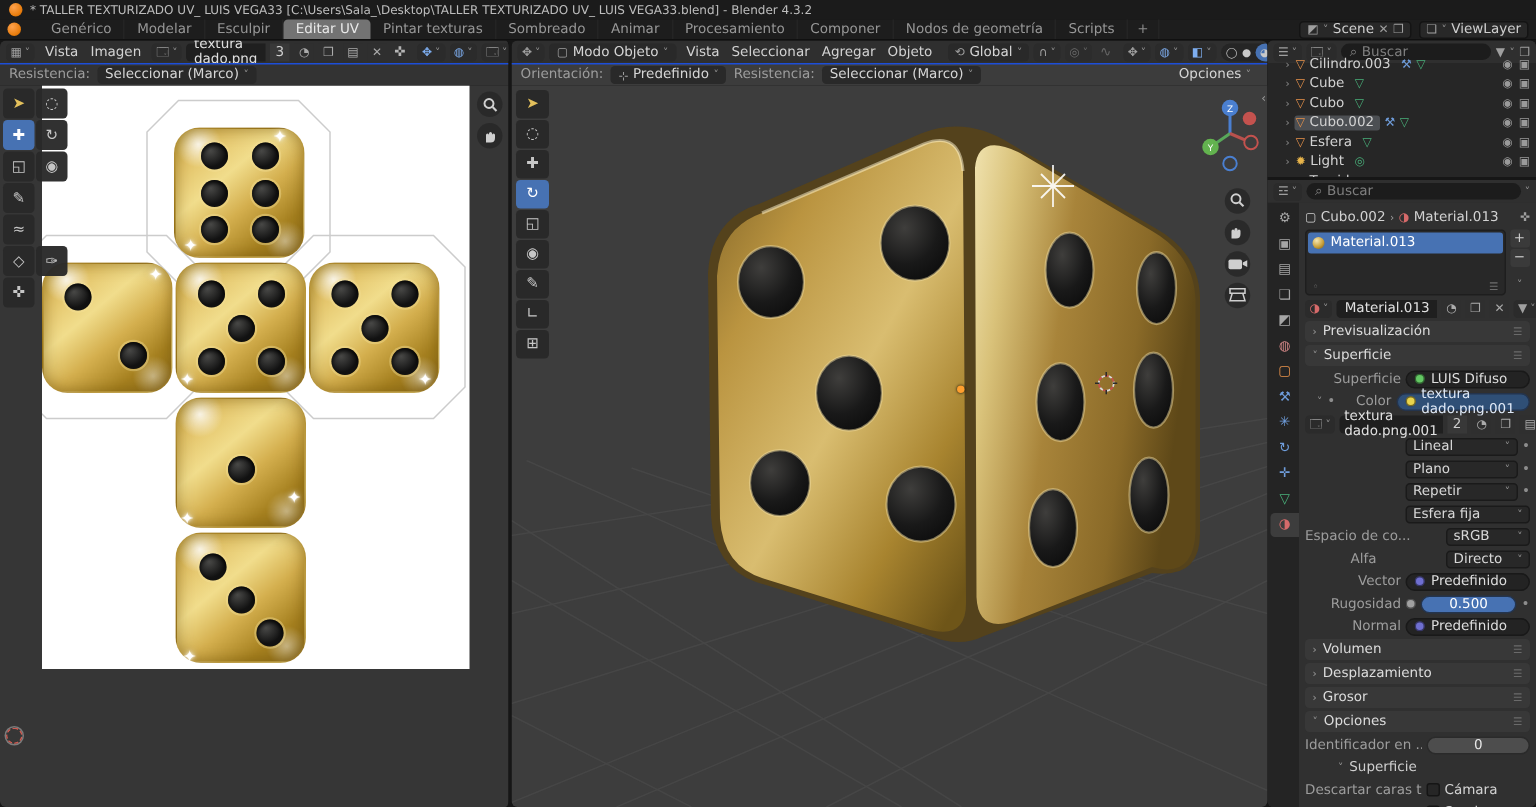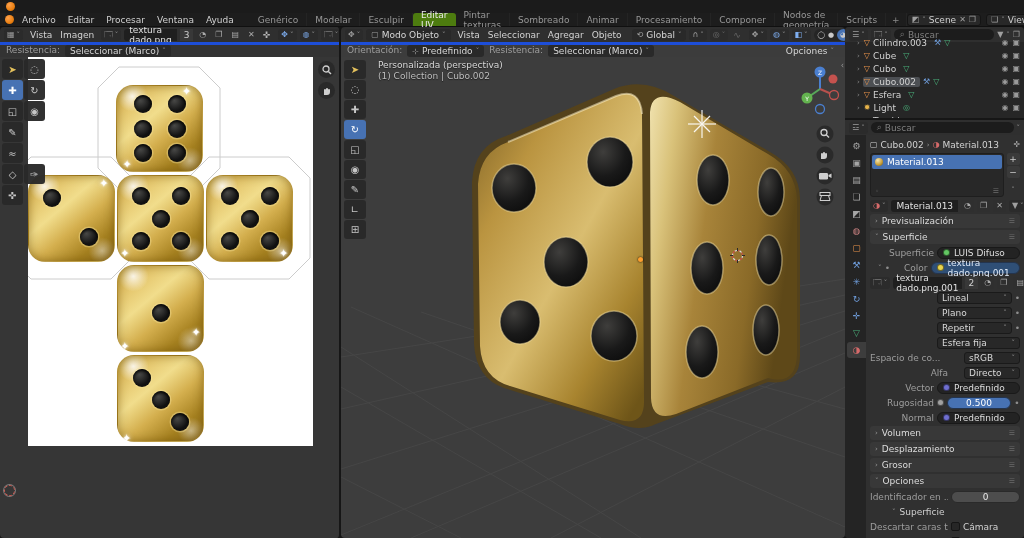--- a/index.html
+++ b/index.html
@@ -8,31 +8,31 @@
 
   
   .titlebar{height:13px;background:#1b1b1b;display:flex;align-items:center;gap:5px;padding:0 6px;font-size:8px;color:#bdbdbd}
   .blender-logo{width:9px;height:9px;border-radius:50%;background:radial-gradient(circle at 35% 32%,#ffa24d,#e87d0d 65%,#b35600);flex:none}
 
   
   .topbar{height:14px;background:#1d1d1d;display:flex;align-items:center;padding:0 5px;border-bottom:1px solid #101010}
   .menu-item{padding:0 6px;color:#d0d0d0;cursor:default}
   .ws-tabs{display:flex;margin-left:10px;height:100%;align-items:stretch}
   .ws-tab{padding:1px 8px;color:#979797;display:flex;align-items:center;border-right:1px solid #242424}
-  .ws-tab.active{background:#4d7c0f;color:#e9e9e9;border-radius:3px 3px 0 0;border-right:none}
+  .ws-tab.active{background:#737373;color:#e9e9e9;border-radius:3px 3px 0 0;border-right:none}
   .ws-tab.add{color:#8b8b8b;padding:0 6px}
   .topbar-right{margin-left:auto;display:flex;gap:5px;align-items:center}
   .sel-widget{display:flex;align-items:center;gap:3px;background:#282828;border:1px solid #141414;border-radius:3px;height:12px;padding:0 4px;color:#cfcfcf}
   .mini-ic{font-size:8px;color:#9f9f9f}
   .chev{font-size:7px;color:#9a9a9a}
 
   
   .main{position:absolute;top:27px;left:0;right:0;bottom:0;display:flex;background:#161616}
   .editor-hdr{height:15px;background:#2f2f2f;display:flex;align-items:center;gap:3px;padding:0 4px;flex:none}
-  .toolrow{height:15px;display:flex;align-items:flex-start;gap:5px;padding:0 6px;flex:none;border-top:3px solid #1d4ed8}
+  .toolrow{height:15px;display:flex;align-items:center;gap:5px;padding:0 6px;flex:none;border-top:1px solid #1d4ed8}
   .hdr-menu{padding:0 4px;color:#d2d2d2}
   .dd{display:flex;align-items:center;gap:3px;background:#292929;border-radius:3px;height:12px;padding:0 5px;color:#d6d6d6;white-space:nowrap}
   .chip{display:flex;align-items:center;gap:2px;background:#2b2b2b;border-radius:3px;height:12px;padding:0 3px}
   .chip.blue .mini-ic{color:#7eaef0}
   .flat-ic{padding:0 2px;color:#b5b5b5}
   .label-dim{color:#9d9d9d}
   .darkfield{display:flex;align-items:center;background:#1f1f1f;border-radius:3px 0 0 3px;height:12px;padding:2px 5px;color:#e0e0e0}
   .badge{background:#383838;height:12px;display:flex;align-items:center;padding:0 4px;color:#cfcfcf}
   .sq-btn{background:#2f2f2f;height:12px;display:flex;align-items:center;padding:0 3px;color:#ababab;font-size:8px}
 
@@ -118,31 +118,25 @@
   .matball{width:8px;height:8px;border-radius:50%;background:radial-gradient(circle at 35% 30%,#f4e6b2,#caa23c 55%,#6b4f12);flex:none}
   .slider{flex:1;height:12px;border-radius:7px;background:#4772b3;display:flex;align-items:center;justify-content:center;color:#fff;border:1px solid #24344d}
   .cb{width:9px;height:9px;border-radius:2px;background:#262626;border:1px solid #151515;flex:none;display:flex;align-items:center;justify-content:center;color:#fff;font-size:7px}
   .valuefield{flex:1;height:12px;border-radius:7px;background:#4d4d4d;border:1px solid #2a2a2a;display:flex;align-items:center;justify-content:center;color:#e8e8e8}
 </style>
 </head>
 <body>
 
 <div class="titlebar">
   <span class="blender-logo"></span>
+  <span>* TALLER TEXTURIZADO UV_ LUIS VEGA33 [C:\Users\Sala_\Desktop\TALLER TEXTURIZADO UV_ LUIS VEGA33.blend] - Blender 4.3.2</span>
 </div>
 
 <div class="topbar">
   <span class="blender-logo" style="margin-right:2px"></span>
-  <div id="menubar" style="display:flex">
-      <span class="menu-item">Archivo</span>
-      <span class="menu-item">Editar</span>
-      <span class="menu-item">Procesar</span>
-      <span class="menu-item">Ventana</span>
-      <span class="menu-item">Ayuda</span>
-    </div>
   <div class="ws-tabs" id="wstabs">
       <span class="ws-tab ">Genérico</span>
       <span class="ws-tab ">Modelar</span>
       <span class="ws-tab ">Esculpir</span>
       <span class="ws-tab active">Editar UV</span>
       <span class="ws-tab ">Pintar texturas</span>
       <span class="ws-tab ">Sombreado</span>
       <span class="ws-tab ">Animar</span>
       <span class="ws-tab ">Procesamiento</span>
       <span class="ws-tab ">Componer</span>
@@ -454,24 +448,20 @@
       <div class="origin-dot"></div>
       <svg class="cursor3d" width="15" height="15">
         <circle cx="7.5" cy="7.5" r="5" fill="none" stroke="#d8d8d8" stroke-width="1.2" stroke-dasharray="2.5 2.5"></circle>
         <circle cx="7.5" cy="7.5" r="5" fill="none" stroke="#c8504a" stroke-width="1.2" stroke-dasharray="2.5 2.5" stroke-dashoffset="2.5"></circle>
         <line x1="7.5" y1="0" x2="7.5" y2="3" stroke="#2b2b2b" stroke-width="1"></line>
         <line x1="7.5" y1="12" x2="7.5" y2="15" stroke="#2b2b2b" stroke-width="1"></line>
         <line x1="0" y1="7.5" x2="3" y2="7.5" stroke="#2b2b2b" stroke-width="1"></line>
         <line x1="12" y1="7.5" x2="15" y2="7.5" stroke="#2b2b2b" stroke-width="1"></line>
       </svg>
 
-      <div class="vp-overlay-text">
-        <div>Personalizada (perspectiva)</div>
-        <div class="l2">(1) Collection | Cubo.002</div>
-      </div>
 
       <div class="vp-toolbar" id="vptoolbar">
           <div class="tool-btn  hl">➤</div>
           <div class="tool-btn  ">◌</div>
           <div class="tool-btn  ">✚</div>
           <div class="tool-btn active ">↻</div>
           <div class="tool-btn  ">◱</div>
           <div class="tool-btn  ">◉</div>
           <div class="tool-btn  ">✎</div>
           <div class="tool-btn  ">∟</div>
@@ -778,21 +768,21 @@
           </div>
 
           <div class="prow">
             <span class="plabel" style="width:78px;text-align:left">Espacio de co...</span>
             <span class="dropdown" style="margin-left:auto;width:56px">
                 <span>sRGB</span>
                 <span class="chev">˅</span>
               </span>
           </div>
           <div class="prow">
-            <span class="plabel" style="width:78px;text-align:right">Alfa</span>
+            <span class="plabel" style="width:78px;text-align:center">Alfa</span>
             <span class="dropdown" style="margin-left:auto;width:56px">
                 <span>Directo</span>
                 <span class="chev">˅</span>
               </span>
           </div>
 
           <div class="prow">
             <span class="plabel">Vector</span>
             <span class="pill">
                 <span class="sock" style="background:#6f6fd0"></span>

